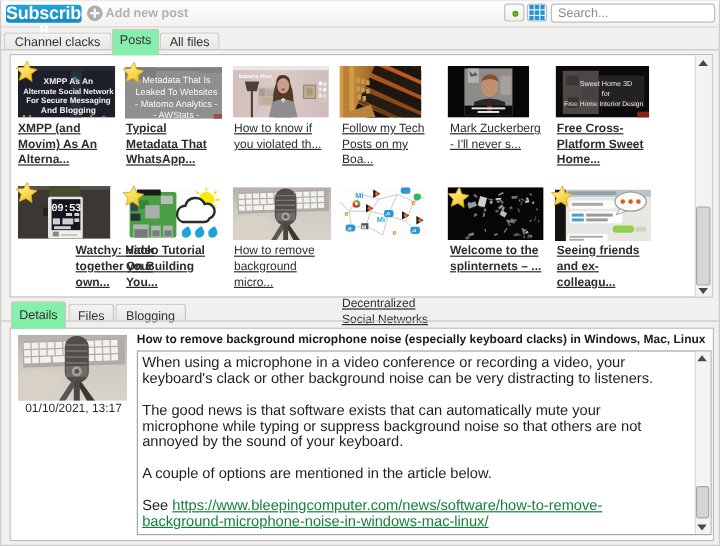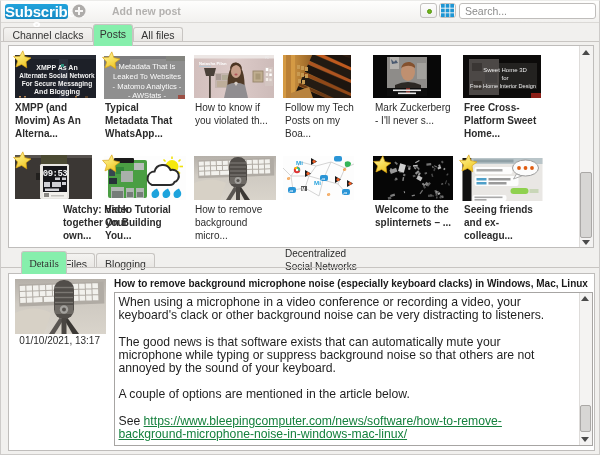--- a/index.html
+++ b/index.html
@@ -14,21 +14,21 @@
 .btn-dot { left:419px; top:2px; width:17px; height:15px; background:linear-gradient(#fdfdfd,#f0efee); border:1px solid #c3c1bf; border-radius:3px; }
 .btn-dot i { position:absolute; left:5.5px; top:4.5px; width:5px; height:5px; border-radius:50%; background:#72b519; border:1px solid #55940f; }
 .btn-grid { left:438px; top:2px; width:17px; height:15px; background:linear-gradient(#fdfdfd,#f0efee); border:1px solid #c3c1bf; border-radius:3px; }
 .search { left:458px; top:2px; width:137px; height:16px; background:#fff; border:1px solid #bfbdbb; border-radius:3px; color:#8b8b8b; font-size:10.5px; line-height:14px; padding-left:5px; }
 
 .tab { position:absolute; border:1px solid #c8c5c2; border-bottom:none; border-radius:3px 3px 0 0; background:linear-gradient(#f4f3f1,#e9e7e4); color:#333; font-size:10.5px; text-align:center; }
 .tab.active { background:#86efac; font-weight:normal; }
 .tabline { height:1px; background:#c8c5c2; }
 
 .panel { background:#fff; border:1px solid #bfbdbb; }
-.ptitle { font-size:10px; line-height:12.8px; color:#2c2c2c; }
+.ptitle { font-size:10px; line-height:12.8px; color:#2c2c2c;text-decoration:underline; }
 .bold { font-weight:bold; }
 
 .sbtrack { background:#f4f3f2; border-left:1px solid #dedcda; }
 .sbthumb { position:absolute; background:#d7d6d4; border:1px solid #aaa8a6; border-radius:2px; }
 .arrow { position:absolute; width:0; height:0; }
 .arr-up { border-left:4px solid transparent; border-right:4px solid transparent; border-bottom:5px solid #4a4a4a; }
 .arr-dn { border-left:4px solid transparent; border-right:4px solid transparent; border-top:5px solid #4a4a4a; }
 
 .dtitle { font-size:10px; font-weight:bold; color:#1a1a1a; white-space:nowrap; }
 .dbody { font-size:12.2px; line-height:13.2px; color:#1f1f1f; }
@@ -38,21 +38,21 @@
 </head>
 <body>
 
 <div class="abs toolbar"></div>
 <div class="abs btn-sub">Subscribed 8</div>
 <svg class="abs plusicon" width="14" height="14" viewBox="0 0 14 14">
     <circle cx="7" cy="7" r="6.5" fill="#aeacaa"></circle>
     <rect x="3" y="6" width="8" height="2" fill="#f7f6f5"></rect>
     <rect x="6" y="3" width="2" height="8" fill="#f7f6f5"></rect>
   </svg>
-<div class="abs addnew" style="left:87px;margin-left:24px;">Add new post</div>
+<div class="abs addnew" style="left:87px;">Add new post</div>
 <div class="abs btn-dot">
     <i></i>
   </div>
 <div class="abs btn-grid"></div>
 <svg class="abs" style="left:440px; top:3px;" width="13" height="13" viewBox="0 0 14 14">
     <g fill="#1d96d4">
       <rect x="0" y="0" width="4" height="4"></rect>
       <rect x="5" y="0" width="4" height="4"></rect>
       <rect x="10" y="0" width="4" height="4"></rect>
       <rect x="0" y="5" width="4" height="4"></rect>
@@ -566,27 +566,27 @@
       <line x1="40" y1="23.5" x2="58" y2="23.5"></line>
     </g>
 <rect x="40" y="26" width="18" height="9" fill="#6e6a65"></rect>
 <circle cx="49" cy="30.5" r="4.2" fill="#a3a19d"></circle>
 <circle cx="49" cy="30.5" r="2" fill="#57534f"></circle>
 <path d="M44.5,39 L34,55 L39.5,55 L49,40 Z" fill="#5a5652"></path>
 <path d="M52.5,39 L64,55 L57.5,55 L49,40 Z" fill="#3b3834"></path>
 <rect x="46.5" y="39" width="5" height="16" fill="#4a4642"></rect>
 </svg>
 
-<div class="abs tab active" style="left:20px; top:250px; width:46px; height:23px; line-height:23.5px; z-index:2;font-family:Liberation Serif, serif;">Details</div>
+<div class="abs tab active" style="left:8px; top:250px; width:46px; height:23px; line-height:23.5px; z-index:2;">Details</div>
 <div class="abs tab" style="left:56px; top:251.5px; width:38px; height:14.5px; line-height:20px;">Files</div>
 <div class="abs tab" style="left:95px; top:251.5px; width:59px; height:14.5px; line-height:20px;">Blogging</div>
 <div class="abs tabline" style="left:0; top:266px; width:598px;"></div>
 
 <div class="abs panel" style="left:7px; top:272px; width:587px; height:178px;"></div>
-<div class="abs ddate" style="left:7px; top:334px; width:92px; text-align:right;">01/10/2021, 13:17</div>
+<div class="abs ddate" style="left:20px; top:334px; width:92px; text-align:left;">01/10/2021, 13:17</div>
 <div class="abs dtitle" style="left:113px; top:277px; width:480px;">How to remove background microphone noise (especially keyboard clacks) in Windows, Mac, Linux</div>
 <div class="abs" style="left:113px; top:291px; width:479px; height:154px; background:#fff; border:1px solid #a7a5a3;"></div>
 <div class="abs dbody" style="left:117.5px; top:295px; width:462px;">When using a microphone in a video conference or recording a video, your<br>keyboard's clack or other background noise can be very distracting to listeners.<br><br>The good news is that software exists that can automatically mute your<br>microphone while typing or suppress background noise so that others are not<br>annoyed by the sound of your keyboard.<br><br>A couple of options are mentioned in the article below.<br><br>See <a href="#">https://www.bleepingcomputer.com/news/software/how-to-remove-<br>background-microphone-noise-in-windows-mac-linux/</a></div>
 
 <div class="abs sbtrack" style="left:578px; top:292px; width:13px; height:152px;"></div>
 <div class="abs arrow arr-up" style="left:580px; top:295px;"></div>
 <div class="abs arrow arr-dn" style="left:580px; top:436px;"></div>
 <div class="abs sbthumb" style="left:579px; top:404px; width:11px; height:27px;"></div>
 
 </body></html>

